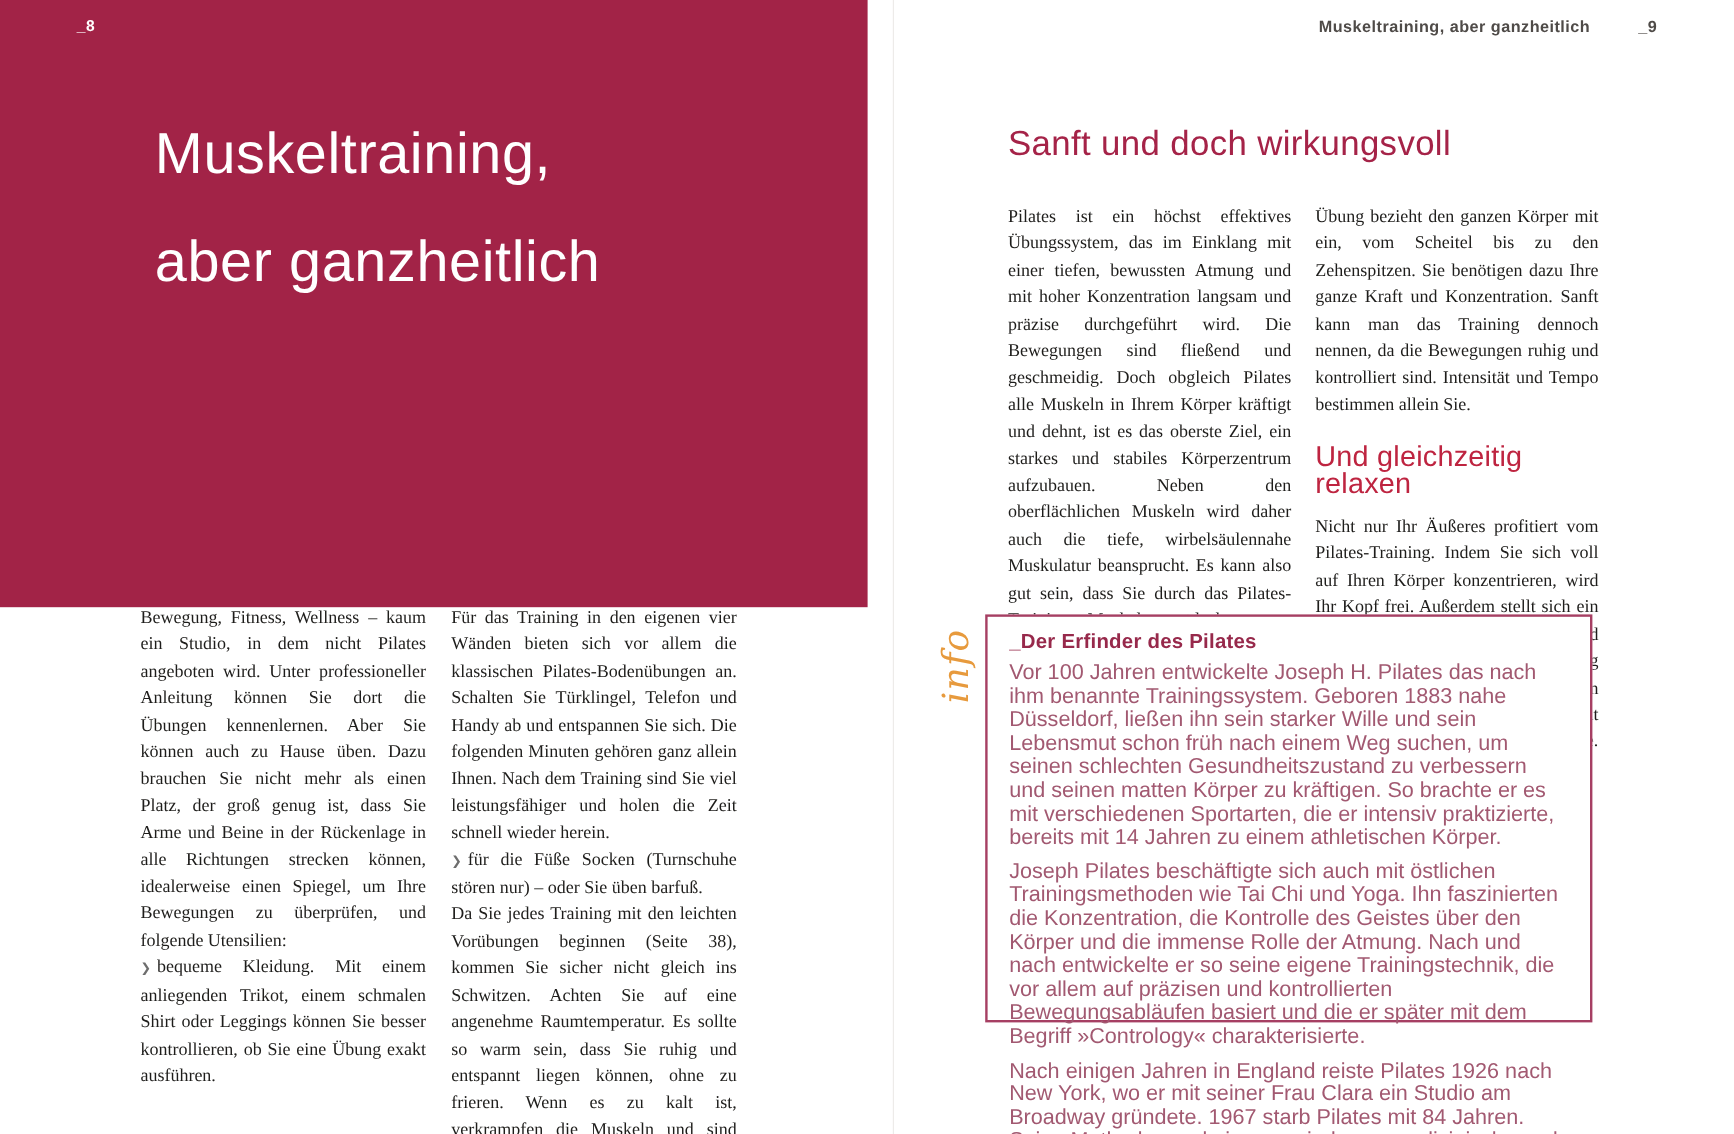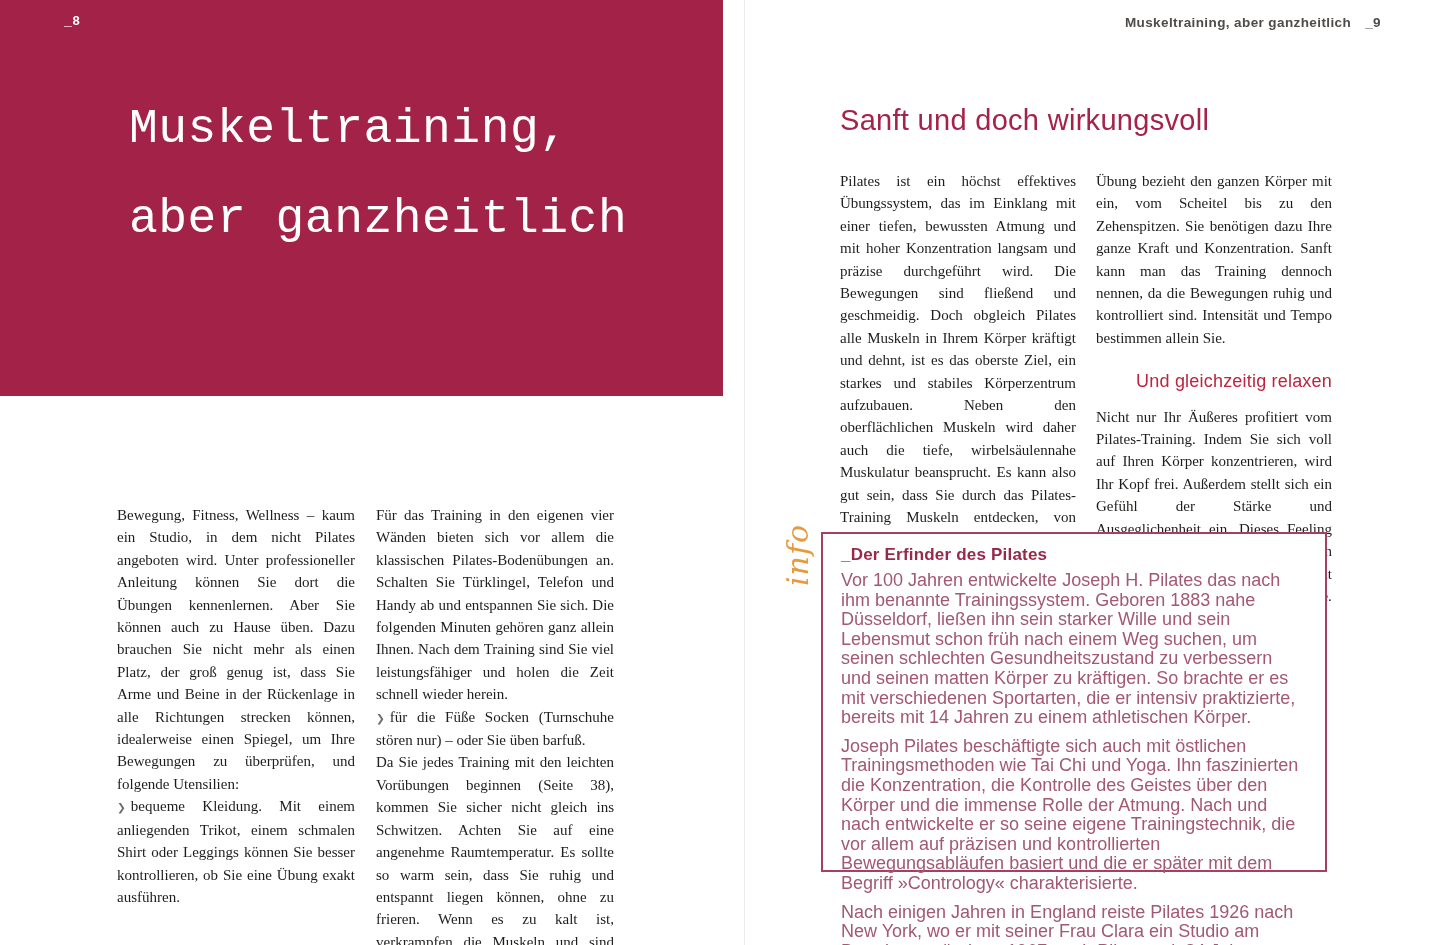--- a/index.html
+++ b/index.html
@@ -1,50 +1,50 @@
 <!DOCTYPE html>
 <html lang="de"><head>
 <meta charset="utf-8">
 <style>
   * { margin:0; padding:0; box-sizing:border-box; }
   body { width:1445px; height:945px; background:#f4f3f1; font-family:"Liberation Sans",sans-serif; }
   .spread { position:relative; width:1445px; height:945px; background:#ffffff; overflow:hidden; }
 
   
-  .title-block { position:absolute; left:0; top:0; width:723px; height:396px; background:#A22347;font-family:Liberation Mono, monospace; }
+  .title-block { position:absolute; left:0; top:0; width:723px; height:506px; background:#A22347; }
   .pagenum-left { position:absolute; left:64px; top:14px; color:#ffffff;
                   font-weight:700; font-size:13px; letter-spacing:.5px; }
   .chapter-title { position:absolute; left:129px; top:84px; color:#ffffff;
                    font-weight:300; font-size:48px; line-height:90px; letter-spacing:.5px; white-space:nowrap; }
 
   .serif { font-family:"Liberation Serif",serif; font-size:15px; line-height:22.4px;
            color:#1E1D1B; text-align:justify; hyphens:auto; }
   .left-cols { position:absolute; left:117px; top:504px; width:497px; display:flex; gap:21px; }
   .left-cols .col { width:238px; }
   .serif p { margin:0; }
   .chev { color:#6E6E6E; font-size:10.5px; padding-right:5px; font-family:"DejaVu Sans",sans-serif; }
 
   
   .gutter { position:absolute; left:744px; top:0; width:1px; height:945px; background:#edebe9; }
 
   
-  .running-header { position:absolute; top:15px; right:64px; display:flex; gap:14px; align-items:baseline;
+  .running-header { position:absolute; top:15px; right:64px; display:flex; gap:40px; align-items:baseline;
                     color:#4F4B48; font-weight:700; font-size:13.5px; letter-spacing:.4px; }
   .section-heading { position:absolute; left:840px; top:104px; font-weight:300; font-size:29px;
                      color:#A52348; letter-spacing:.3px; white-space:nowrap; }
   .right-cols { position:absolute; left:840px; top:170px; width:492px; display:flex; gap:20px; }
   .right-cols .col { width:236px; }
-  .subheading { font-weight:500; font-size:18px; color:#BE2440; margin:21px 0 13px !important;
-                font-family:"Liberation Sans",sans-serif; text-align:right; letter-spacing:.2px; }
+  .subheading { font-weight:500; font-size:24px; color:#BE2440; margin:21px 0 13px !important;
+                font-family:"Liberation Sans",sans-serif; text-align:left; letter-spacing:.2px; }
 
   
   .info-label { position:absolute; left:780px; top:586px; transform-origin:0 0; transform:rotate(-90deg);
                 font-family:"DejaVu Serif",serif; font-style:italic; font-size:30px; color:#E79A3D;
                 letter-spacing:1px; }
-  .info-box { position:absolute; left:821px; top:532px; width:506px; height:340px;
+  .info-box { position:absolute; left:821px; top:512px; width:506px; height:340px;
               border:2px solid #A63F63; padding:11px 18px 0 18px; background:#ffffff; }
   .info-box h3 { font-size:17px; font-weight:700; color:#97294B; margin:0 0 6px; letter-spacing:.2px; }
   .info-box p { font-size:18px; line-height:19.6px; color:#A25971; margin:0 0 9px; text-align:left; }
 </style>
 </head>
 <body>
 
 <div class="spread">
 
   <div class="title-block">

